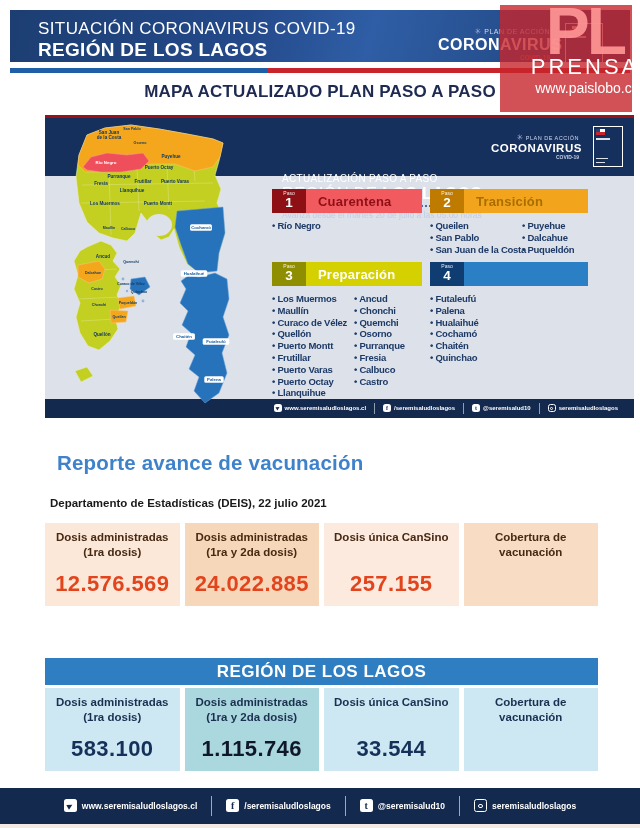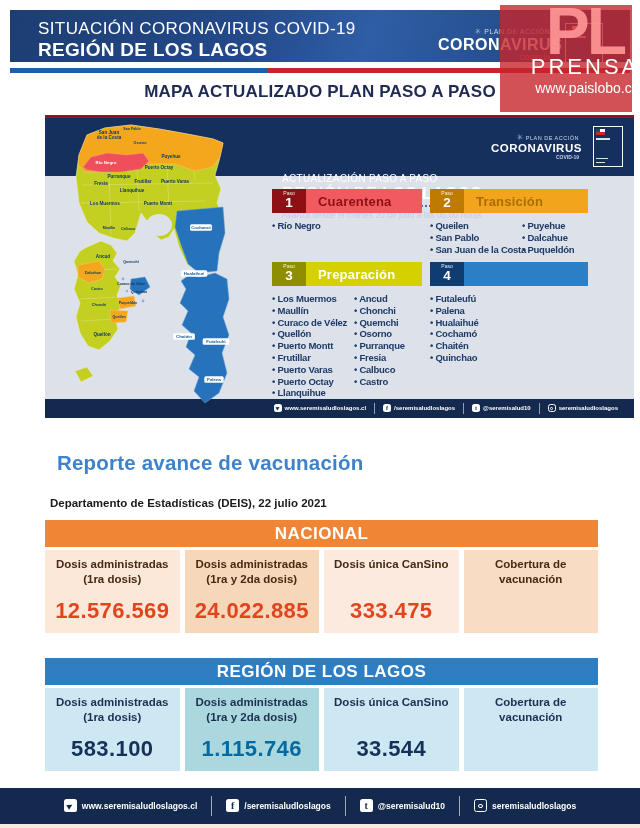--- a/index.html
+++ b/index.html
@@ -358,49 +358,48 @@
             <i class="ig-circle"></i>
           </span>
           <span>seremisaludloslagos</span>
         </div>
       </div>
   </div>
 
   <div class="vax-heading">Reporte avance de vacunación</div>
   <div class="vax-source">Departamento de Estadísticas (DEIS), 22 julio 2021</div>
   <div class="vtable" id="vtable-0">
-      <div class="thead" style="background: rgb(239, 133, 53);">NACIONAL</div>
       <div class="vcols">
         <div class="vcol" style="background: rgb(251, 232, 216);">
           <div class="vlabel" style="color: rgb(71, 42, 19);">Dosis administradas<br>(1ra dosis)</div>
           <div class="vvalue" style="color: rgb(226, 69, 29);">12.576.569</div>
         </div>
         <div class="vcol" style="background: rgb(247, 215, 185);">
           <div class="vlabel" style="color: rgb(71, 42, 19);">Dosis administradas<br>(1ra y 2da dosis)</div>
           <div class="vvalue" style="color: rgb(226, 69, 29);">24.022.885</div>
         </div>
         <div class="vcol" style="background: rgb(252, 234, 222);">
           <div class="vlabel" style="color: rgb(71, 42, 19);">Dosis única CanSino</div>
-          <div class="vvalue" style="color: rgb(226, 69, 29);">333.475</div>
+          <div class="vvalue" style="color: rgb(226, 69, 29);">257.155</div>
         </div>
         <div class="vcol" style="background: rgb(248, 220, 195);">
           <div class="vlabel" style="color: rgb(71, 42, 19);">Cobertura de<br>vacunación</div>
         </div>
       </div>
     </div>
   <div class="vtable" id="vtable-1">
       <div class="thead" style="background: rgb(46, 126, 193);">REGIÓN DE LOS LAGOS</div>
       <div class="vcols">
         <div class="vcol" style="background: rgb(205, 232, 243);">
           <div class="vlabel" style="color: rgb(27, 48, 80);">Dosis administradas<br>(1ra dosis)</div>
           <div class="vvalue" style="color: rgb(21, 49, 90);">583.100</div>
         </div>
         <div class="vcol" style="background: rgb(171, 215, 222);">
           <div class="vlabel" style="color: rgb(27, 48, 80);">Dosis administradas<br>(1ra y 2da dosis)</div>
-          <div class="vvalue" style="color: #0369a1; text-align: center;">1.115.746</div>
+          <div class="vvalue" style="color: #0f172a; text-align: center;">1.115.746</div>
         </div>
         <div class="vcol" style="background: rgb(205, 232, 243);">
           <div class="vlabel" style="color: rgb(27, 48, 80);">Dosis única CanSino</div>
           <div class="vvalue" style="color: rgb(21, 49, 90);">33.544</div>
         </div>
         <div class="vcol" style="background: rgb(205, 232, 243);">
           <div class="vlabel" style="color: rgb(27, 48, 80);">Cobertura de<br>vacunación</div>
         </div>
       </div>
     </div>

